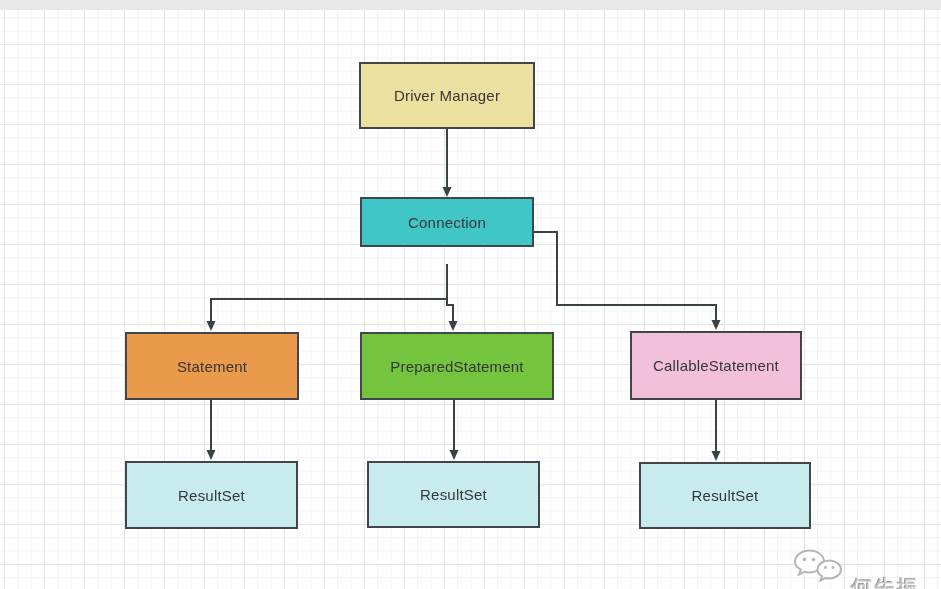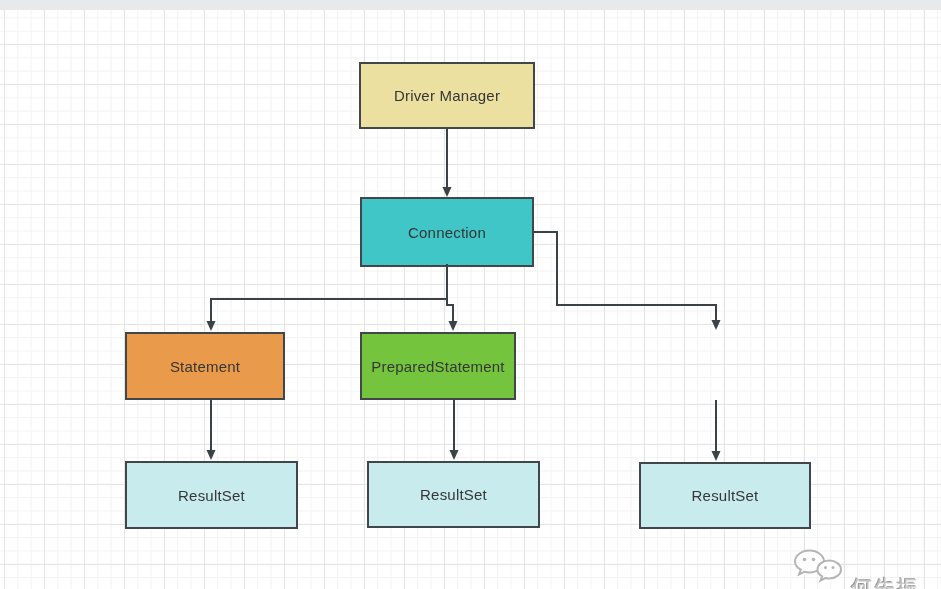--- a/index.html
+++ b/index.html
@@ -102,28 +102,31 @@
           <polyline points="211,400 211,450" fill="none" stroke="#3b4245" stroke-width="2" marker-end="url(#arrow-head)"></polyline>
           <polyline points="454,400 454,450" fill="none" stroke="#3b4245" stroke-width="2" marker-end="url(#arrow-head)"></polyline>
           <polyline points="716,400 716,451" fill="none" stroke="#3b4245" stroke-width="2" marker-end="url(#arrow-head)"></polyline>
         </g>
     </svg>
 
     <div class="nodes-layer" id="nodes-layer">
         <div class="node" style="left: 359px; top: 62px; width: 176px; height: 67px; background: rgb(235, 224, 159); border-color: rgb(64, 70, 74);">
     <span class="node-label" style="color: rgb(54, 54, 54);">Driver Manager</span>
   </div>
-        <div class="node" style="left: 360px; top: 197px; width: 174px; height: 70px; background: rgb(64, 198, 198); border-color: rgb(64, 70, 74);">
+        <div class="node" style="left: 360px; top: 197px; width: 174px; height: 50px; background: rgb(64, 198, 198); border-color: rgb(64, 70, 74);">
     <span class="node-label" style="color: rgb(54, 54, 54);">Connection</span>
   </div>
-        <div class="node" style="left: 125px; top: 332px; width: 160px; height: 68px; background: rgb(234, 154, 75); border-color: rgb(64, 70, 74);">
+        <div class="node" style="left: 125px; top: 332px; width: 174px; height: 68px; background: rgb(234, 154, 75); border-color: rgb(64, 70, 74);">
     <span class="node-label" style="color: rgb(54, 54, 54);">Statement</span>
   </div>
-        <div class="node" style="left: 360px; top: 332px; width: 156px; height: 68px; background: rgb(116, 196, 62); border-color: rgb(64, 70, 74);">
+        <div class="node" style="left: 360px; top: 332px; width: 194px; height: 68px; background: rgb(116, 196, 62); border-color: rgb(64, 70, 74);">
     <span class="node-label" style="color: rgb(54, 54, 54);">PreparedStatement</span>
+  </div>
+        <div class="node" style="left: 630px; top: 331px; width: 172px; height: 69px; background: rgb(243, 192, 219); border-color: rgb(64, 70, 74);">
+    <span class="node-label" style="color: rgb(54, 54, 54);">CallableStatement</span>
   </div>
         <div class="node" style="left: 125px; top: 461px; width: 173px; height: 68px; background: rgb(200, 235, 238); border-color: rgb(64, 70, 74);">
     <span class="node-label" style="color: rgb(54, 54, 54);">ResultSet</span>
   </div>
         <div class="node" style="left: 367px; top: 461px; width: 173px; height: 67px; background: rgb(200, 235, 238); border-color: rgb(64, 70, 74);">
     <span class="node-label" style="color: rgb(54, 54, 54);">ResultSet</span>
   </div>
         <div class="node" style="left: 639px; top: 462px; width: 172px; height: 67px; background: rgb(200, 235, 238); border-color: rgb(64, 70, 74);">
     <span class="node-label" style="color: rgb(54, 54, 54);">ResultSet</span>
   </div>

